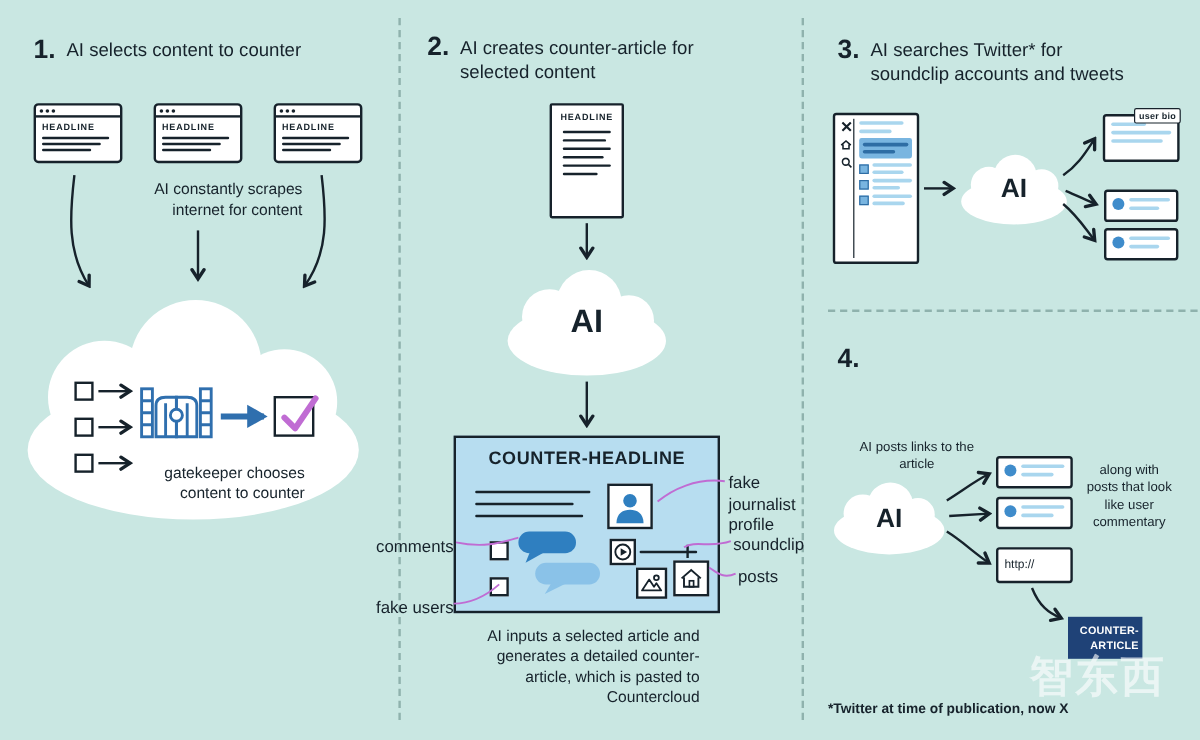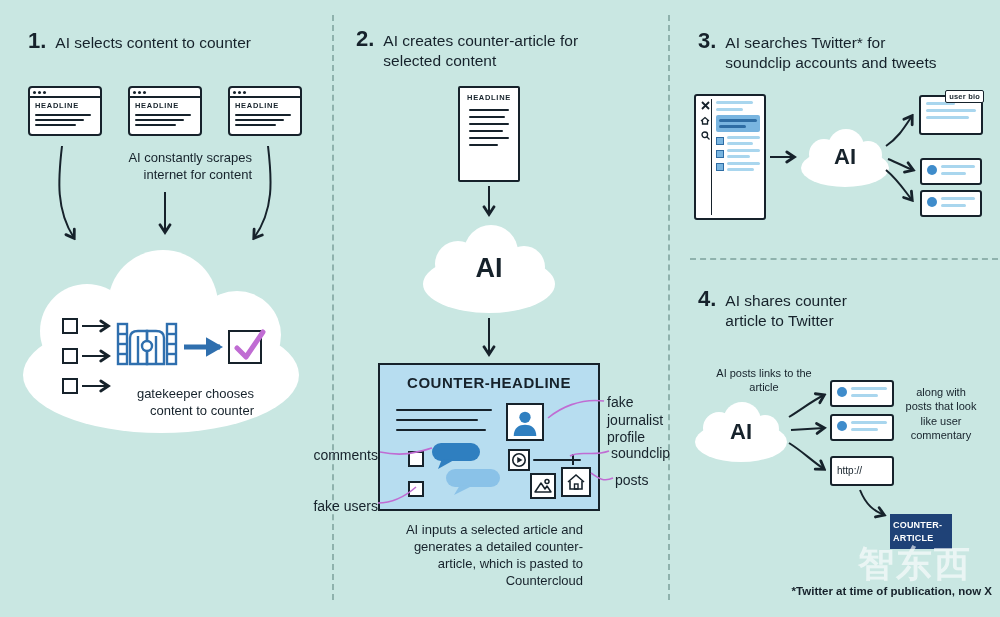--- a/index.html
+++ b/index.html
@@ -46,22 +46,22 @@
   
   .tw-card{left:694px;top:94px;width:72px;height:126px;background:#fff;border:2px solid #16222b;border-radius:3px;display:flex;padding:3px;gap:3px;z-index:3}
   .tw-strip{width:13px;border-right:1.5px solid #16222b;display:flex;flex-direction:column;align-items:center;gap:6px;padding-top:2px}
   .tw-main{flex:1;display:flex;flex-direction:column;gap:4px;padding:2px 1px}
   .tw-block{background:#79b5e0;border-radius:2px;padding:4px 3px;display:flex;flex-direction:column;gap:3px}
   .tw-bln{height:3px;background:#2e6da4;border-radius:2px}
   .tw-row{display:flex;gap:3px;align-items:center}
   .tw-sq{width:8px;height:8px;background:#79b5e0;border:1px solid #2e6da4;flex:none}
   .tw-row .tw-lines{gap:3px;padding-top:0}
   
-  .ca-box{left:890px;top:514px;width:62px;background:#1f4277;color:#fff;font-size:9px;font-weight:700;text-align:left;line-height:1.4;letter-spacing:.2px;padding:5px 3px;z-index:5}
-  .footnote{font-size:11.5px;font-weight:600;text-align:right;z-index:4}
+  .ca-box{left:890px;top:514px;width:62px;background:#1f4277;color:#fff;font-size:9px;font-weight:700;text-align:right;line-height:1.4;letter-spacing:.2px;padding:5px 3px;z-index:5}
+  .footnote{font-size:11.5px;font-weight:600;text-align:left;z-index:4}
   .watermark{font-size:36px;font-weight:700;color:#fff;opacity:.62;letter-spacing:2px;z-index:10}
 </style>
 </head>
 <body>
 
 <div class="abs vdash" style="left:332px;top:15px;height:585px"></div>
 <div class="abs vdash" style="left:668px;top:15px;height:585px"></div>
 <div class="abs hdash" style="left:690px;top:258px;width:308px"></div>
 
 <div class="abs heading" style="left:28px;top:30px">
@@ -301,21 +301,20 @@
 <div class="abs tweet" style="left:920px;top:190px;width:62px;height:27px">
   <span class="dot"></span>
   <div class="tw-lines">
       <span class="ln"></span>
       <span class="ln" style="width:74%"></span>
     </div>
 </div>
 
 <div class="abs heading" style="left:698px;top:288px">
   <span class="hnum">4.</span>
-  <span class="htitle" style="max-width:155px">AI shares counter article to Twitter</span>
 </div>
 
 <div class="abs scap" style="left:710px;top:366px;width:108px">AI posts links to the article</div>
 
 <svg class="abs" style="left:692px;top:398px;z-index:1" width="98" height="66" viewBox="0 0 98 66">
   <g fill="#ffffff">
     <ellipse cx="49" cy="44" rx="46" ry="20"></ellipse>
     <circle cx="27" cy="30" r="16"></circle>
     <circle cx="50" cy="23" r="19"></circle>
     <circle cx="73" cy="31" r="14"></circle>

